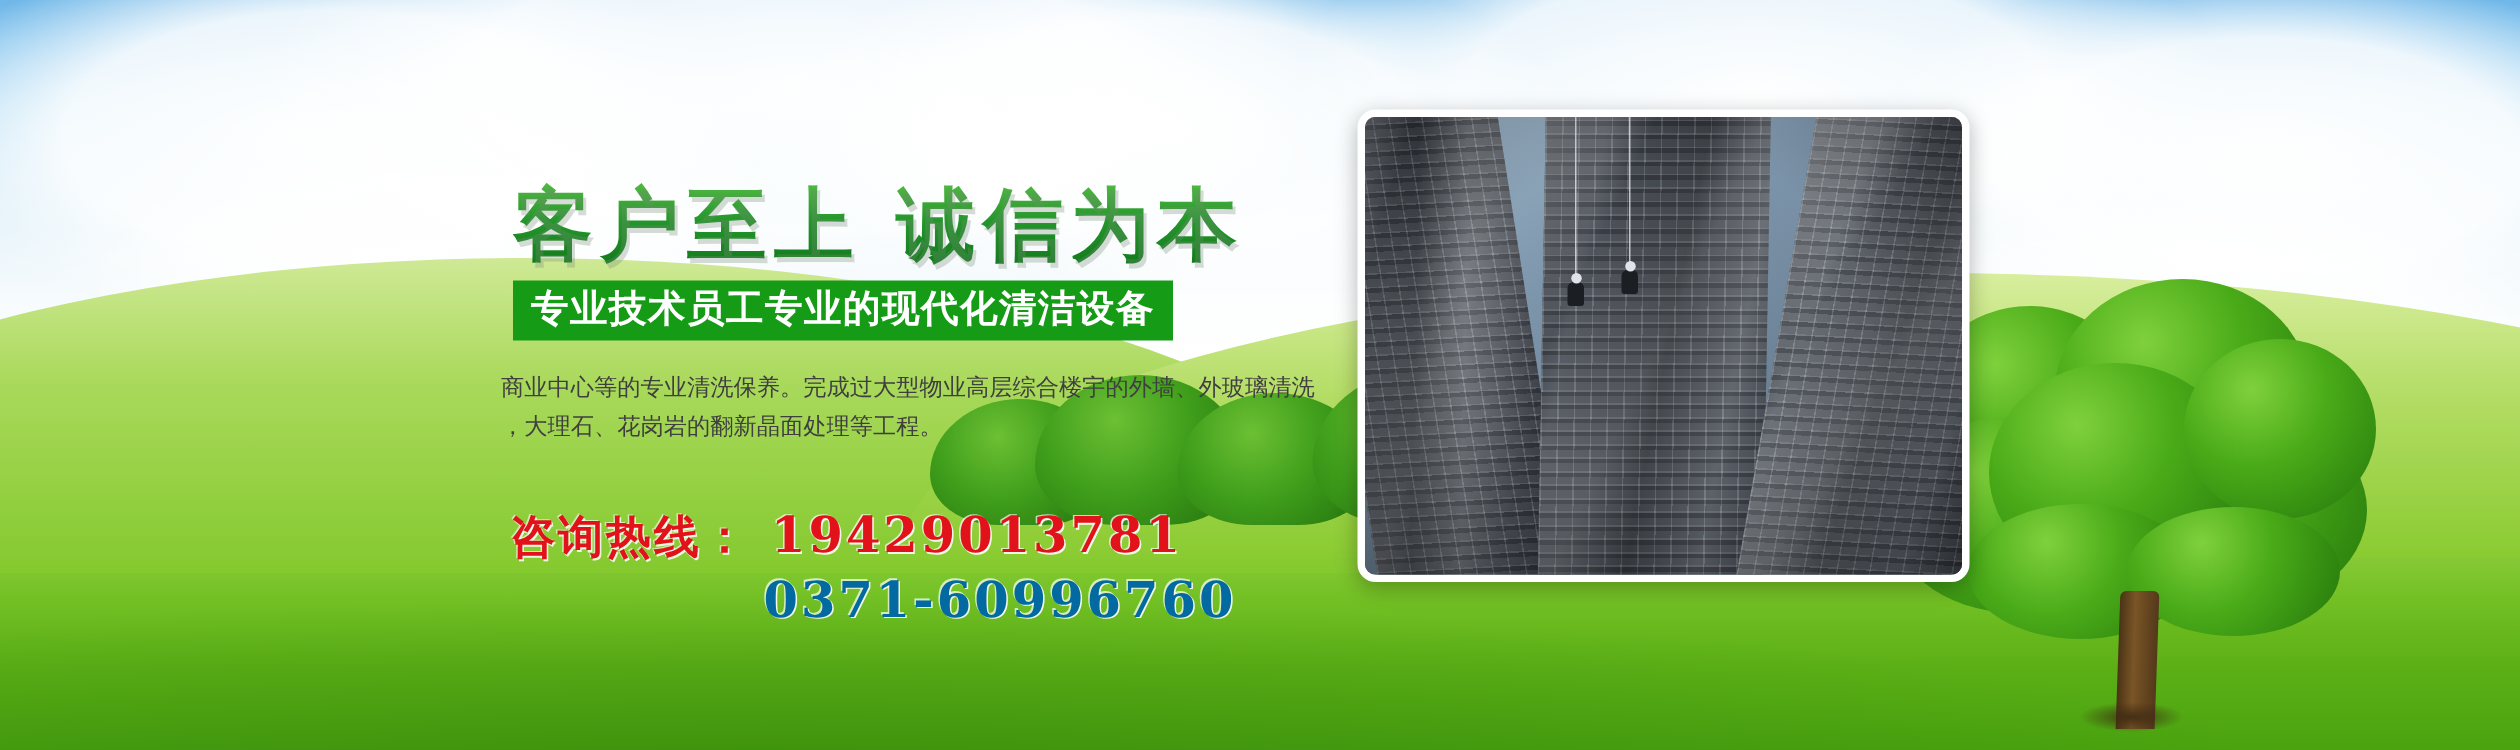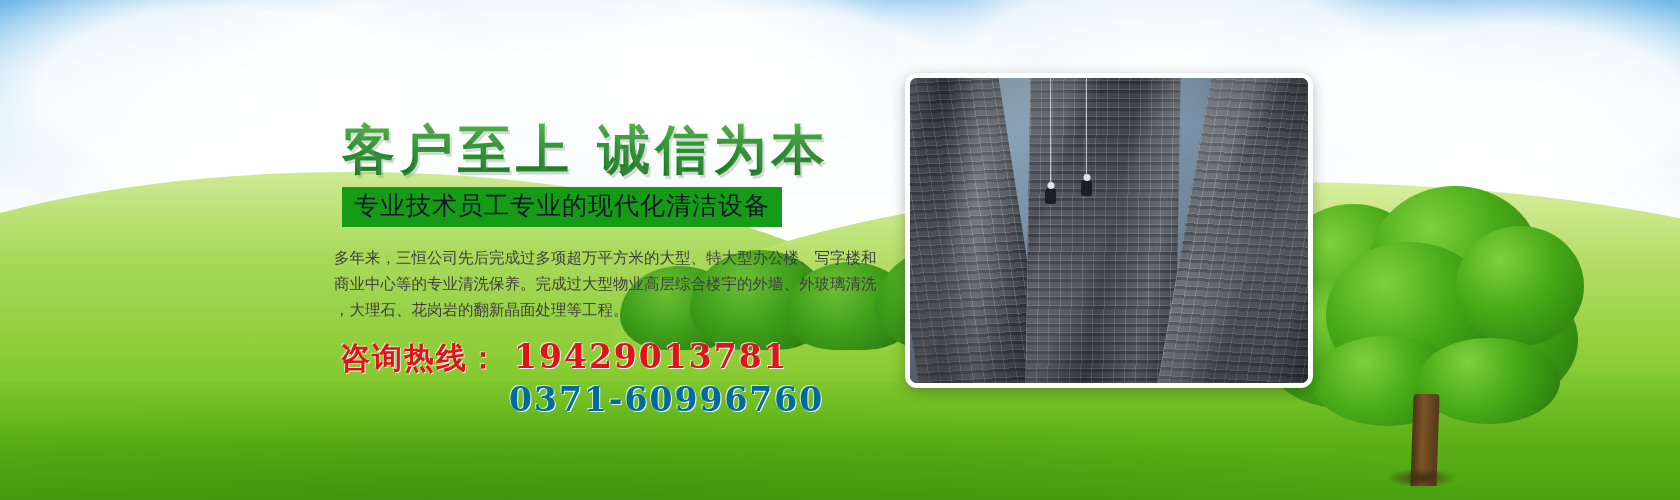--- a/index.html
+++ b/index.html
@@ -224,22 +224,22 @@
 
   .subbar {
     position: absolute; left: 330px; top: 175px;
     background: #159b16;
     padding: 6px 12px 8px 12px;
     white-space: nowrap;
   }
   .subbar-text {
     font-family: "DejaVu Sans", "Liberation Sans", sans-serif;
     font-size: 25px;
-    font-weight: normal;
-    color: #0f172a;
+    font-weight: bold;
+    color: #ffffff;
     letter-spacing: 1px;
     line-height: 1.05;
   }
 
   .paragraph {
     position: absolute; left: 322px; top: 233px;
     width: 570px;
     font-family: "DejaVu Sans", "Liberation Sans", sans-serif;
     font-size: 15.5px;
     line-height: 26px;
@@ -360,21 +360,20 @@
   <div class="content">
 
     <div class="headline-shadow">客户至上  诚信为本</div>
     <div class="headline">客户至上  诚信为本</div>
 
     <div class="subbar">
       <span class="subbar-text">专业技术员工专业的现代化清洁设备</span>
     </div>
 
     <div class="paragraph">
-      <p>多年来，三恒公司先后完成过多项超万平方米的大型、特大型办公楼、写字楼和</p>
       <p>商业中心等的专业清洗保养。完成过大型物业高层综合楼宇的外墙、外玻璃清洗</p>
       <p>，大理石、花岗岩的翻新晶面处理等工程。</p>
     </div>
 
     <div class="hotline">
       <span class="hotline-label">咨询热线：</span>
       <span class="hotline-number">19429013781</span>
     </div>
 
     <div class="hotline-alt">0371-60996760</div>

